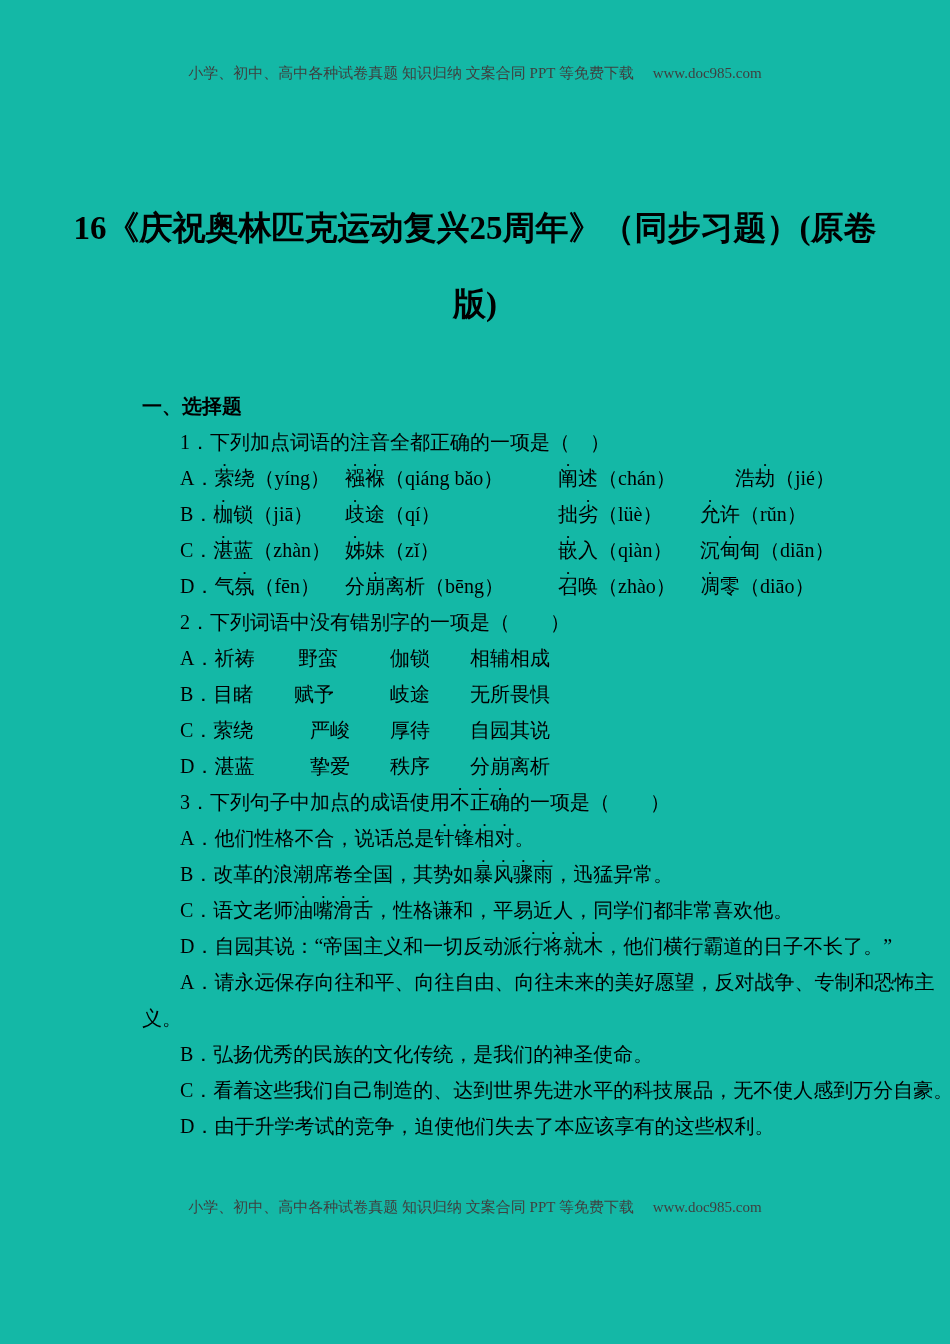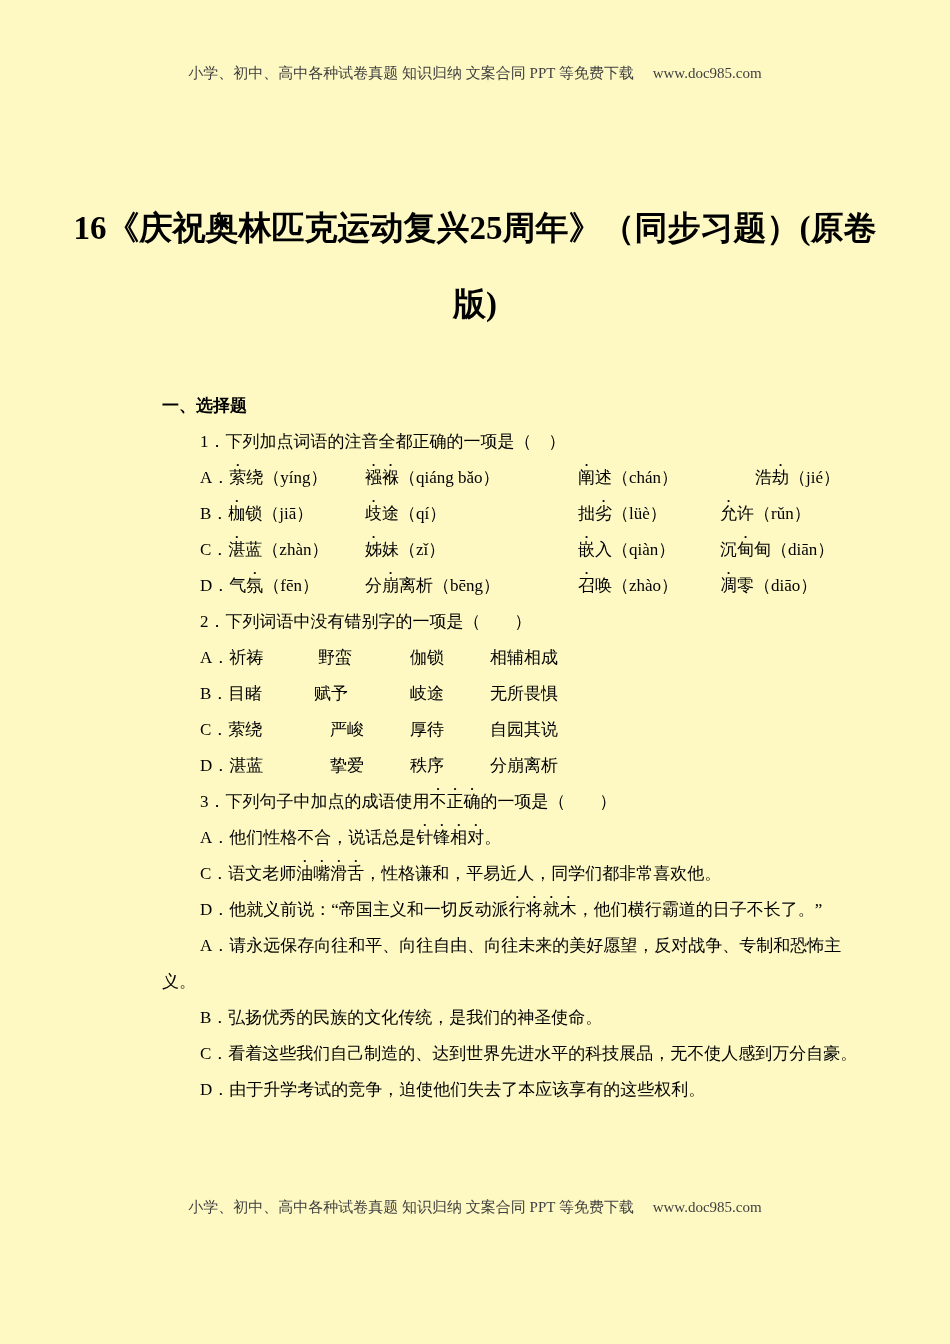--- a/index.html
+++ b/index.html
@@ -1,19 +1,19 @@
 <!DOCTYPE html>
 <html><head>
 <meta charset="utf-8">
 <style>
   html,body{margin:0;padding:0;background:#ffffff;}
   .page{
     position:relative;
     width:950px;height:1344px;
-    background:#fef9c3;
+    background:#14b8a6;
     color:#000;
     font-family:"Liberation Serif","DejaVu Serif",serif;
     overflow:hidden;
   }
   .note{
     position:absolute;left:0;width:100%;
     text-align:center;
     font-size:15px;color:#3f3f3f;
     white-space:pre;
   }
@@ -28,24 +28,23 @@
     white-space:pre;
   }
   .title-line.t1{top:206px;}
   .title-line.t2{top:282px;}
   .content{
     position:absolute;left:142px;top:388px;width:770px;
   }
   .line{
     position:relative;
     height:36px;line-height:36px;
-    font-size:17px;
+    font-size:20px;
     white-space:pre;
     padding-left:38px;
-    margin-left:20px;
   }
   .line.no-indent{padding-left:0;}
   .line.heading{font-weight:bold;padding-left:0;}
   .col{position:absolute;top:0;white-space:pre;}
   .emc{position:relative;display:inline-block;}
   .emc::after{
     content:"\2022";
     position:absolute;left:0;right:0;top:1px;
     text-align:center;
     font-size:9px;line-height:8px;
@@ -72,22 +71,23 @@
         <div class="line"><span class="col" style="left: 38px;"><span>B．</span><span class="em"><span class="emc">枷</span></span><span>锁（jiā）</span></span><span class="col" style="left: 203px;"><span class="em"><span class="emc">歧</span></span><span>途（qí）</span></span><span class="col" style="left: 416px;"><span>拙</span><span class="em"><span class="emc">劣</span></span><span>（lüè）</span></span><span class="col" style="left: 558px;"><span class="em"><span class="emc">允</span></span><span>许（rǔn）</span></span></div>
         <div class="line"><span class="col" style="left: 38px;"><span>C．</span><span class="em"><span class="emc">湛</span></span><span>蓝（zhàn）</span></span><span class="col" style="left: 203px;"><span class="em"><span class="emc">姊</span></span><span>妹（zǐ）</span></span><span class="col" style="left: 416px;"><span class="em"><span class="emc">嵌</span></span><span>入（qiàn）</span></span><span class="col" style="left: 558px;"><span>沉</span><span class="em"><span class="emc">甸</span></span><span>甸（diān）</span></span></div>
         <div class="line"><span class="col" style="left: 38px;"><span>D．</span><span>气</span><span class="em"><span class="emc">氛</span></span><span>（fēn）</span></span><span class="col" style="left: 203px;"><span>分</span><span class="em"><span class="emc">崩</span></span><span>离析（bēng）</span></span><span class="col" style="left: 416px;"><span class="em"><span class="emc">召</span></span><span>唤（zhào）</span></span><span class="col" style="left: 558px;"><span class="em"><span class="emc">凋</span></span><span>零（diāo）</span></span></div>
         <div class="line"><span>2．下列词语中没有错别字的一项是（　　）</span></div>
         <div class="line"><span class="col" style="left: 38px;"><span>A．祈祷</span></span><span class="col" style="left: 156px;"><span>野蛮</span></span><span class="col" style="left: 248px;"><span>伽锁</span></span><span class="col" style="left: 328px;"><span>相辅相成</span></span></div>
         <div class="line"><span class="col" style="left: 38px;"><span>B．目睹</span></span><span class="col" style="left: 152px;"><span>赋予</span></span><span class="col" style="left: 248px;"><span>岐途</span></span><span class="col" style="left: 328px;"><span>无所畏惧</span></span></div>
         <div class="line"><span class="col" style="left: 38px;"><span>C．萦绕</span></span><span class="col" style="left: 168px;"><span>严峻</span></span><span class="col" style="left: 248px;"><span>厚待</span></span><span class="col" style="left: 328px;"><span>自园其说</span></span></div>
         <div class="line"><span class="col" style="left: 38px;"><span>D．湛蓝</span></span><span class="col" style="left: 168px;"><span>挚爱</span></span><span class="col" style="left: 248px;"><span>秩序</span></span><span class="col" style="left: 328px;"><span>分崩离析</span></span></div>
         <div class="line"><span>3．下列句子中加点的成语使用</span><span class="em"><span class="emc">不</span><span class="emc">正</span><span class="emc">确</span></span><span>的一项是（　　）</span></div>
         <div class="line"><span>A．他们性格不合，说话总是</span><span class="em"><span class="emc">针</span><span class="emc">锋</span><span class="emc">相</span><span class="emc">对</span></span><span>。</span></div>
+        <div class="line"><span>B．改革的浪潮席卷全国，其势如</span><span class="em"><span class="emc">暴</span><span class="emc">风</span><span class="emc">骤</span><span class="emc">雨</span></span><span>，迅猛异常。</span></div>
         <div class="line"><span>C．语文老师</span><span class="em"><span class="emc">油</span><span class="emc">嘴</span><span class="emc">滑</span><span class="emc">舌</span></span><span>，性格谦和，平易近人，同学们都非常喜欢他。</span></div>
-        <div class="line"><span>D．他就义前说：“帝国主义和一切反动派</span><span class="em"><span class="emc">行</span><span class="emc">将</span><span class="emc">就</span><span class="emc">木</span></span><span>，他们横行霸道的日子不长了。”</span></div>
+        <div class="line"><span>D．自园其说：“帝国主义和一切反动派</span><span class="em"><span class="emc">行</span><span class="emc">将</span><span class="emc">就</span><span class="emc">木</span></span><span>，他们横行霸道的日子不长了。”</span></div>
         <div class="line"><span>A．请永远保存向往和平、向往自由、向往未来的美好愿望，反对战争、专制和恐怖主</span></div>
         <div class="line no-indent"><span>义。</span></div>
         <div class="line"><span>B．弘扬优秀的民族的文化传统，是我们的神圣使命。</span></div>
         <div class="line"><span>C．看着这些我们自己制造的、达到世界先进水平的科技展品，无不使人感到万分自豪。</span></div>
         <div class="line"><span>D．由于升学考试的竞争，迫使他们失去了本应该享有的这些权利。</span></div>
       </div>
   </div>
 
   <div class="note footer">小学、初中、高中各种试卷真题 知识归纳 文案合同 PPT 等免费下载　 www.doc985.com</div>
 

